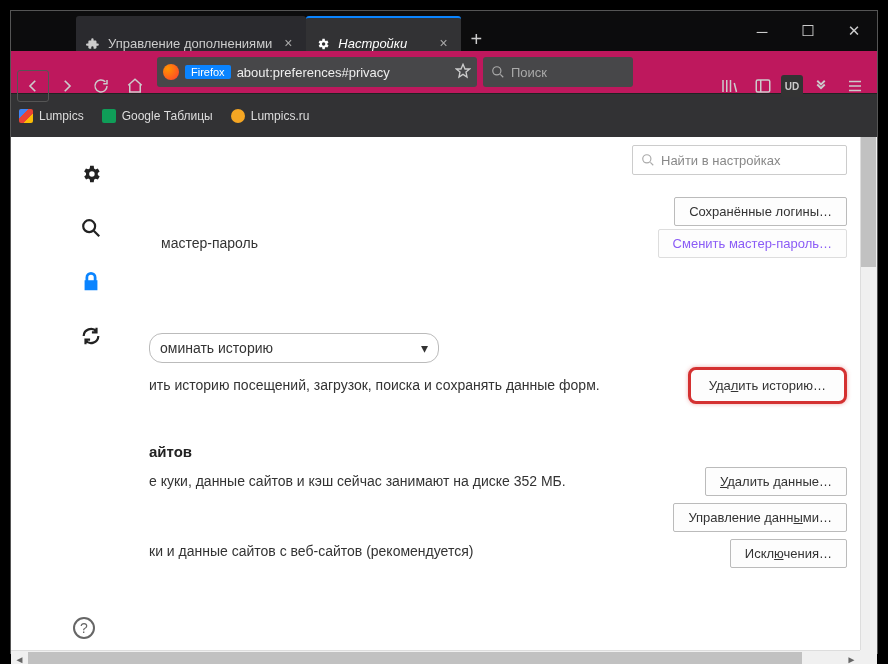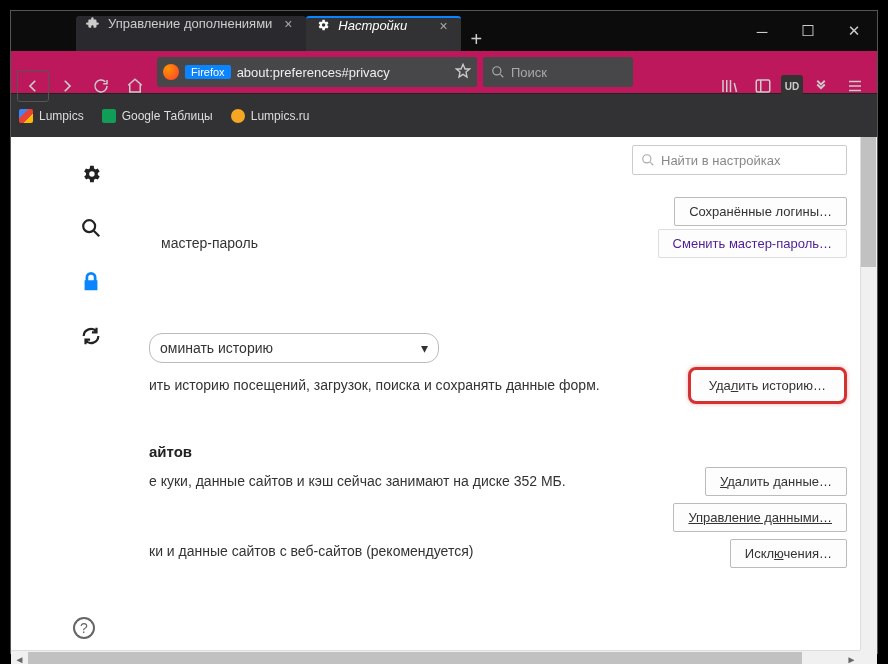--- a/index.html
+++ b/index.html
@@ -2,21 +2,21 @@
 <html><head>
 <meta charset="utf-8">
 <style>
 * { box-sizing: border-box; margin: 0; padding: 0; font-family: "Segoe UI", Arial, sans-serif; }
 body { background: #000; width: 888px; height: 664px; overflow: hidden; }
 .window { position: absolute; left: 10px; top: 10px; width: 868px; height: 644px; background: #fff; border: 1px solid #555; }
 
 
 .titlebar { height: 40px; background: #0c0c0d; display: flex; align-items: stretch; }
 .tabstrip { display: flex; flex: 1; padding-left: 65px; align-items: flex-end; }
-.tab { display: flex; align-items: flex-start; height: 35px; padding: 0 10px; gap: 8px; color: #ccc; font-size: 13px; min-width: 155px; border-top-left-radius: 3px; border-top-right-radius: 3px; position: relative; }
+.tab { display: flex; align-items: flex-end; height: 35px; padding: 0 10px; gap: 8px; color: #ccc; font-size: 13px; min-width: 155px; border-top-left-radius: 3px; border-top-right-radius: 3px; position: relative; }
 .tab.inactive { background: #2a2a2e; }
 .tab.active { background: #323234; border-top: 2px solid #0a84ff; color: #fff; font-style: italic; }
 .tab-icon { width: 14px; height: 14px; display: inline-flex; align-items: center; justify-content: center; }
 .tab-close { width: 16px; height: 16px; color: #aaa; display: inline-flex; align-items: center; justify-content: center; margin-left: auto; font-size: 14px; }
 .tab-add { color: #ccc; width: 30px; display: flex; align-items: center; justify-content: center; font-size: 20px; }
 .winctrls { display: flex; align-items: center; color: #ccc; }
 .winctrl { width: 46px; height: 40px; display: flex; align-items: center; justify-content: center; font-size: 15px; }
 
 
 .navbar { height: 42px; background: #be185d; display: flex; align-items: center; padding: 0 6px; gap: 2px; }
@@ -48,21 +48,21 @@
 .sidestrip { position: absolute; left: 55px; top: 25px; width: 50px; display: flex; flex-direction: column; gap: 30px; align-items: center; }
 .sideicon { width: 24px; height: 24px; color: #222; display: flex; align-items: center; justify-content: center; }
 .sideicon svg { width: 22px; height: 22px; }
 .sideicon.active { color: #0a84ff; }
 .helpicon { position: absolute; left: 62px; bottom: 28px; width: 22px; height: 22px; border: 2px solid #666; border-radius: 50%; display: flex; align-items: center; justify-content: center; font-size: 14px; color: #666; }
 
 .page { position: absolute; left: 120px; top: 8px; right: 30px; bottom: 20px; }
 .search-settings { position: absolute; right: 0; top: 0; width: 215px; height: 30px; border: 1px solid #ccc; border-radius: 2px; display: flex; align-items: center; padding: 0 8px; gap: 6px; color: #888; font-size: 13px; background: #fff; }
 
 .btn { border: 1px solid #bbb; background: #fdfdfd; color: #333; font-size: 13px; padding: 6px 14px; border-radius: 2px; display: inline-flex; align-items: center; justify-content: center; white-space: nowrap; }
-.btn.disabled { color: #4c1d95; border-color: #ddd; }
+.btn.disabled { color: #8b5cf6; border-color: #ddd; }
 .btn.highlight { border: 3px solid #d43131; border-radius: 8px; padding: 8px 18px; box-shadow: 0 0 4px rgba(212,49,49,0.4); }
 
 .txt { font-size: 14px; color: #333; }
 .sectitle { font-size: 15px; font-weight: 600; color: #222; }
 
 .dropdown { width: 290px; height: 30px; border: 1px solid #bbb; border-radius: 2px; display: flex; align-items: center; padding: 0 10px; font-size: 14px; color: #333; background: #fff; justify-content: space-between; }
 
 
 .pos-r { position: absolute; right: 0; }
 
@@ -236,21 +236,21 @@
       <div class="btn highlight pos-r" style="top:222px;">
         <span><span>Уда</span><span class="underline-char">л</span><span>ить историю…</span></span>
       </div>
 
       <div class="sectitle" style="position:absolute;left:18px;top:298px;">айтов</div>
       <div class="txt" style="position:absolute;left:18px;top:328px;">е куки, данные сайтов и кэш сейчас занимают на диске 352 МБ.</div>
 
       <div class="btn pos-r" style="top:322px;">
         <span><span></span><span class="underline-char">У</span><span>далить данные…</span></span>
       </div>
-      <div class="btn pos-r" style="top:358px;text-decoration:underline;">
+      <div class="btn pos-r" style="top:358px;">
         <span><span>Управление данн</span><span class="underline-char">ы</span><span>ми…</span></span>
       </div>
 
       <div class="txt" style="position:absolute;left:18px;top:398px;">ки и данные сайтов с веб-сайтов (рекомендуется)</div>
       <div class="btn pos-r" style="top:394px;">
         <span><span>Искл</span><span class="underline-char">ю</span><span>чения…</span></span>
       </div>
 
     </div>
 

